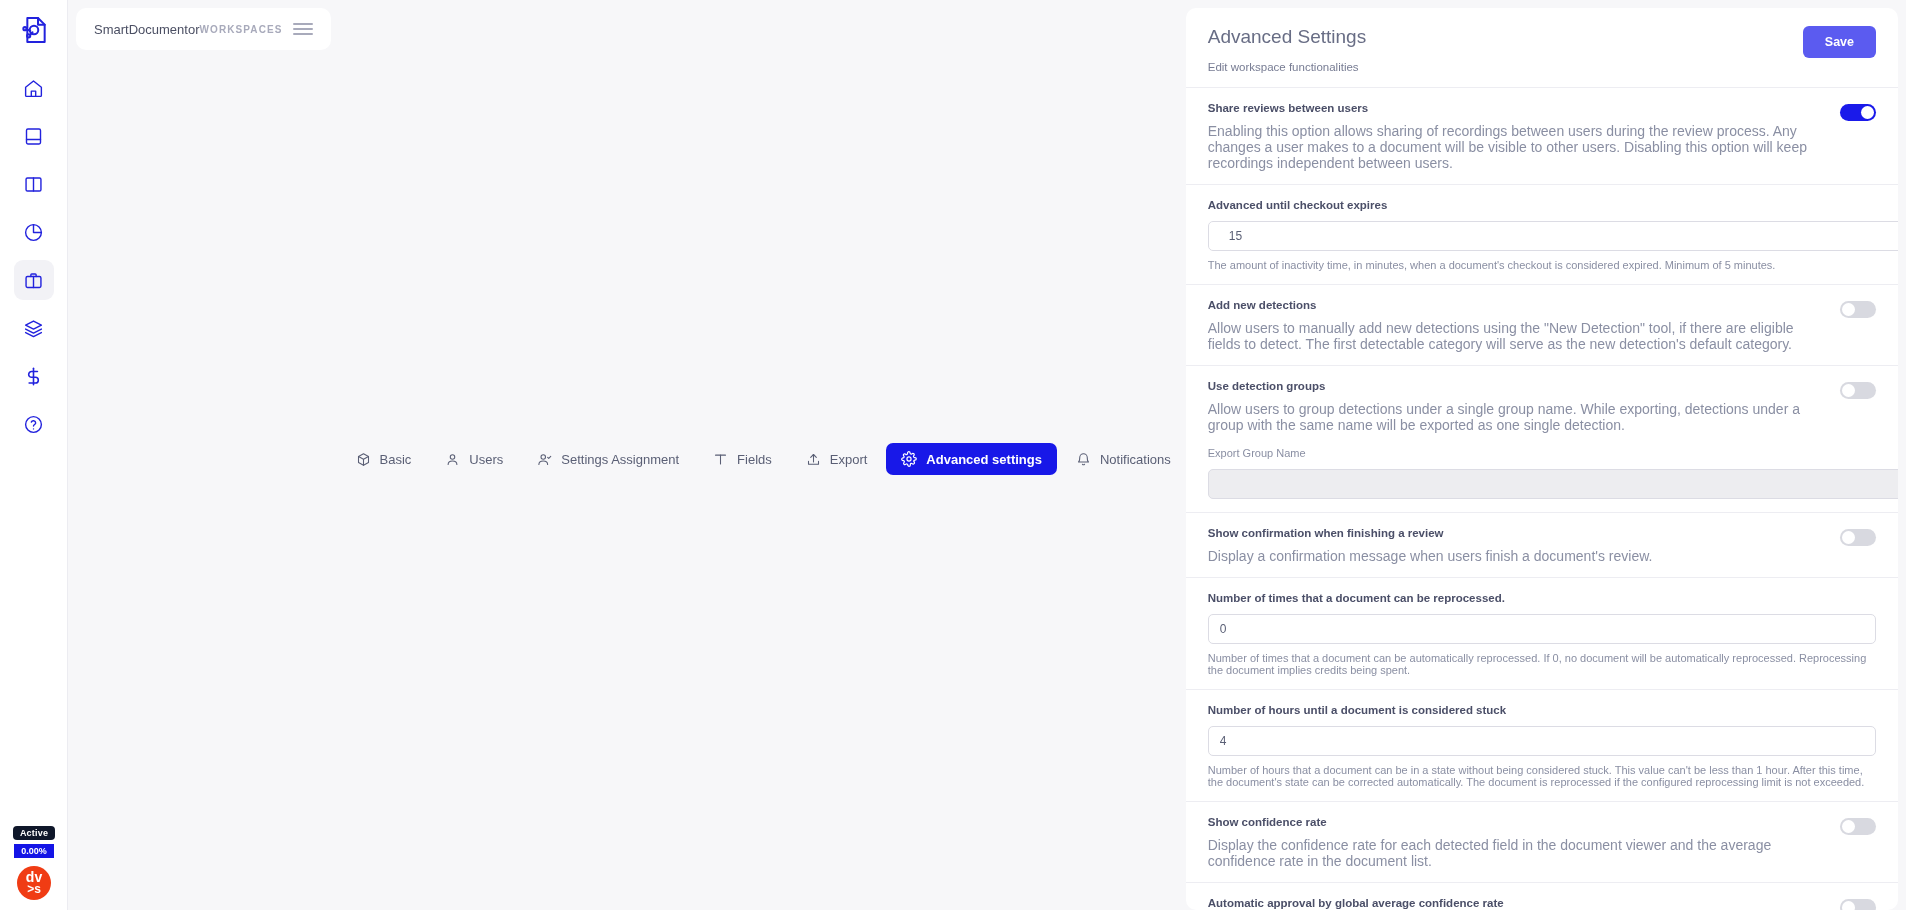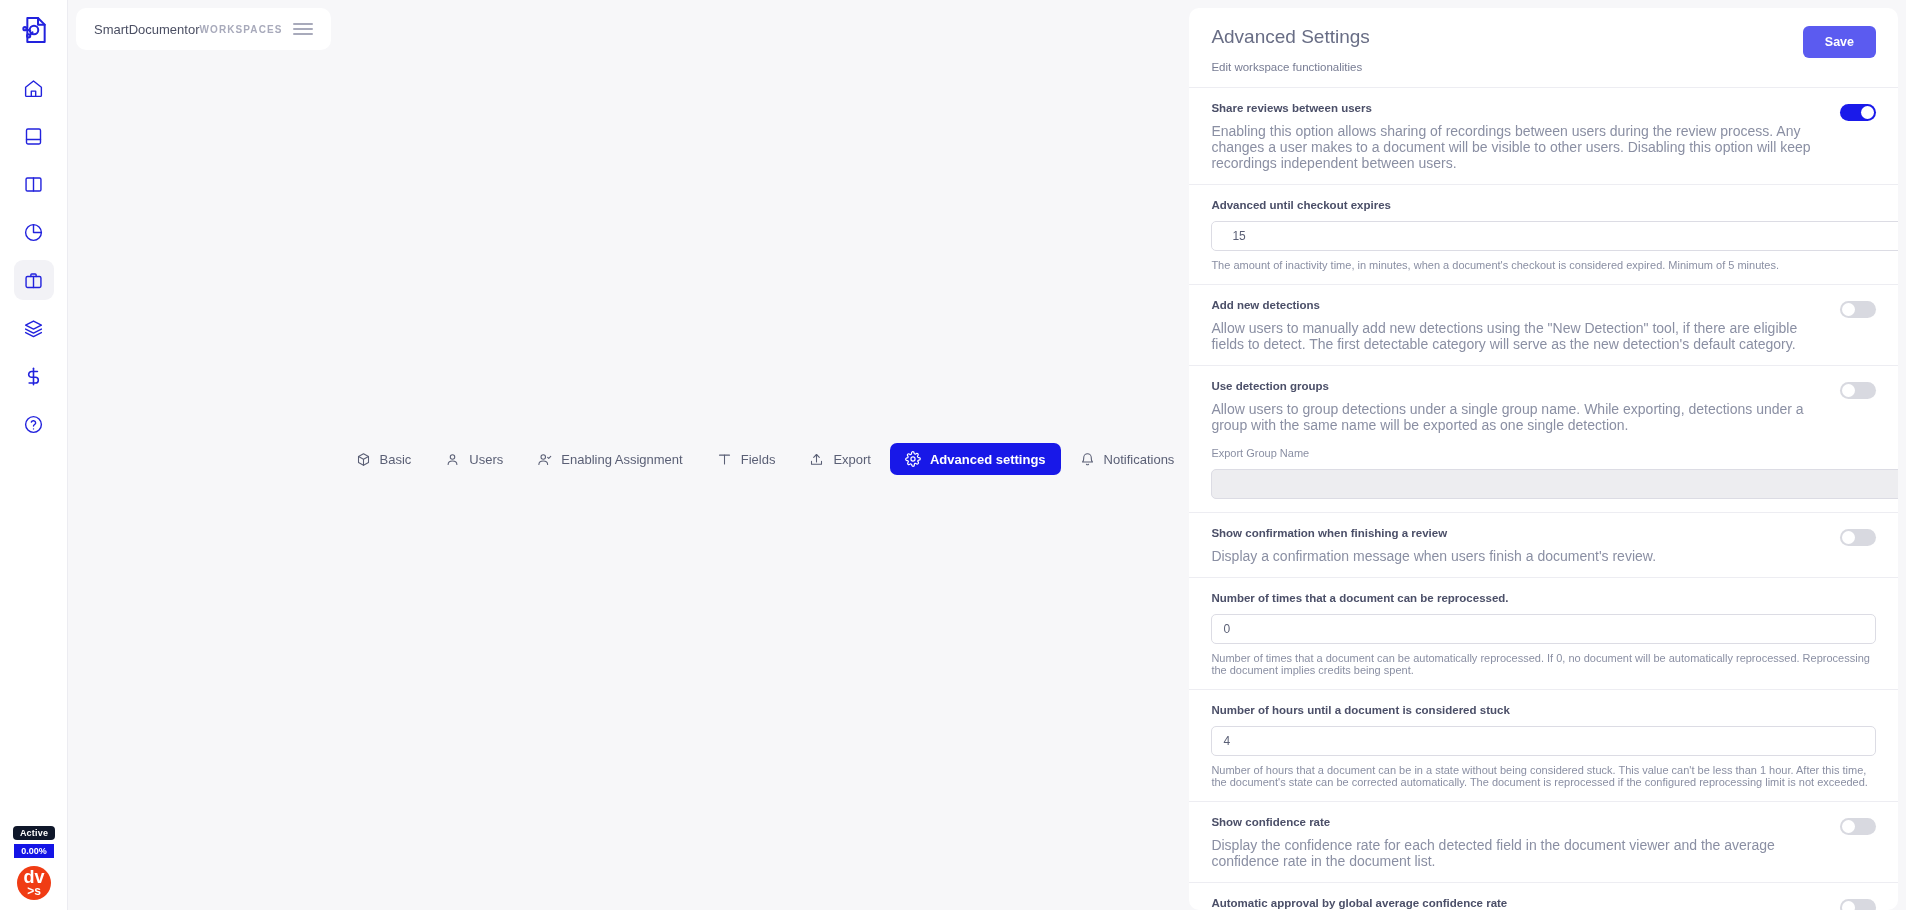--- a/index.html
+++ b/index.html
@@ -43,21 +43,21 @@
     background: #1414e6; color: #ffffff;
     font-size: 9px; font-weight: bold;
     padding: 2px 7px; border-radius: 0;
   }
   .dvs-logo {
     width: 34px; height: 34px; border-radius: 50%;
     background: #f03c14; color: #ffffff;
     display: flex; flex-direction: column; align-items: center; justify-content: center;
     font-weight: bold; line-height: .92; margin-top: 4px;
   }
-  .dvs-logo .l1 { font-size: 18px; }
+  .dvs-logo .l1 { font-size: 14px; }
   .dvs-logo .l2 { font-size: 12px; }
 
   
   .main {
     flex: 1 1 auto; height: 910px;
     display: flex; 
     padding: 8px 8px 0 8px;
     overflow: hidden;
   }
 
@@ -273,21 +273,21 @@
       <span>Users</span>
     </div>
     <div class="tab">
       <span>
         <svg width="15" height="15" viewBox="0 0 24 24" fill="none" stroke="currentColor" stroke-width="1.7" stroke-linecap="round" stroke-linejoin="round">
           <circle cx="10" cy="8" r="3.6"></circle>
             <path d="M3 20c0-3.6 3.1-5.6 7-5.6s7 2 7 5.6"></path>
             <path d="m17 8.5 1.8 1.8L22 7"></path>
         </svg>
       </span>
-      <span>Enabling Assignment</span>
+      <span>Settings Assignment</span>
     </div>
     <div class="tab">
       <span>
         <svg width="15" height="15" viewBox="0 0 24 24" fill="none" stroke="currentColor" stroke-width="1.7" stroke-linecap="round" stroke-linejoin="round">
           <path d="M4 5h16"></path>
             <path d="M12 5v14"></path>
         </svg>
       </span>
       <span>Fields</span>
     </div>

